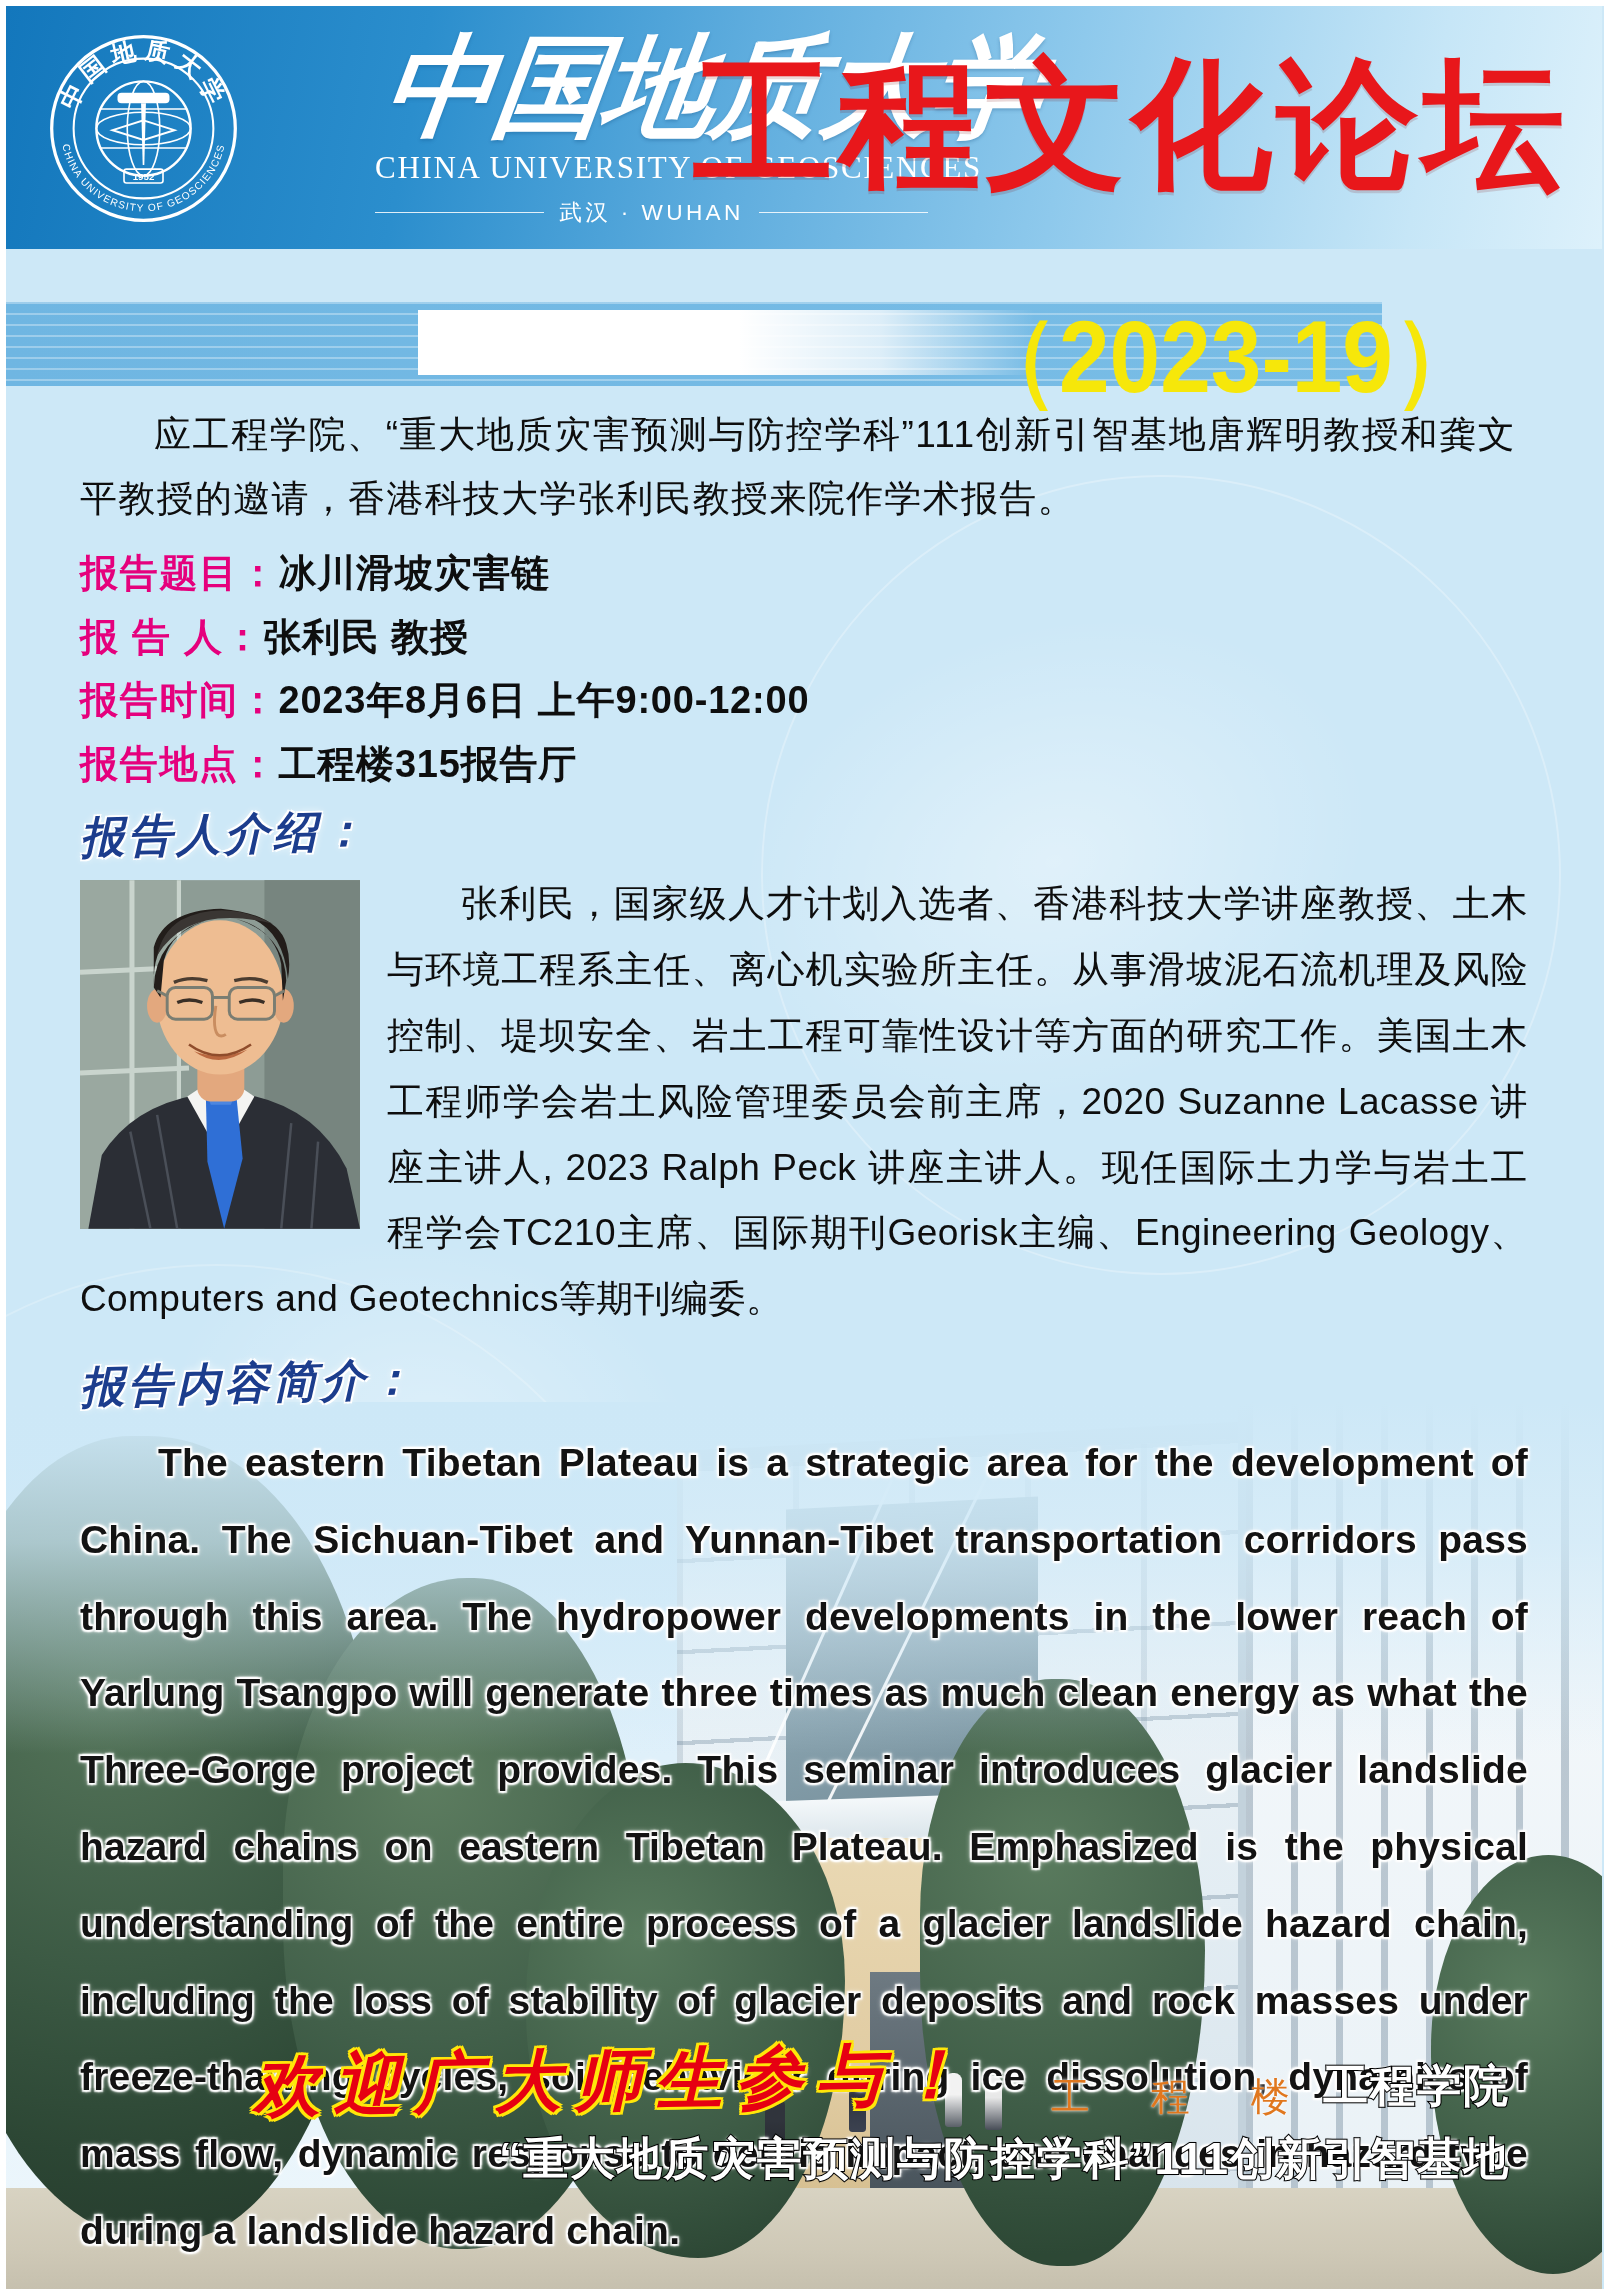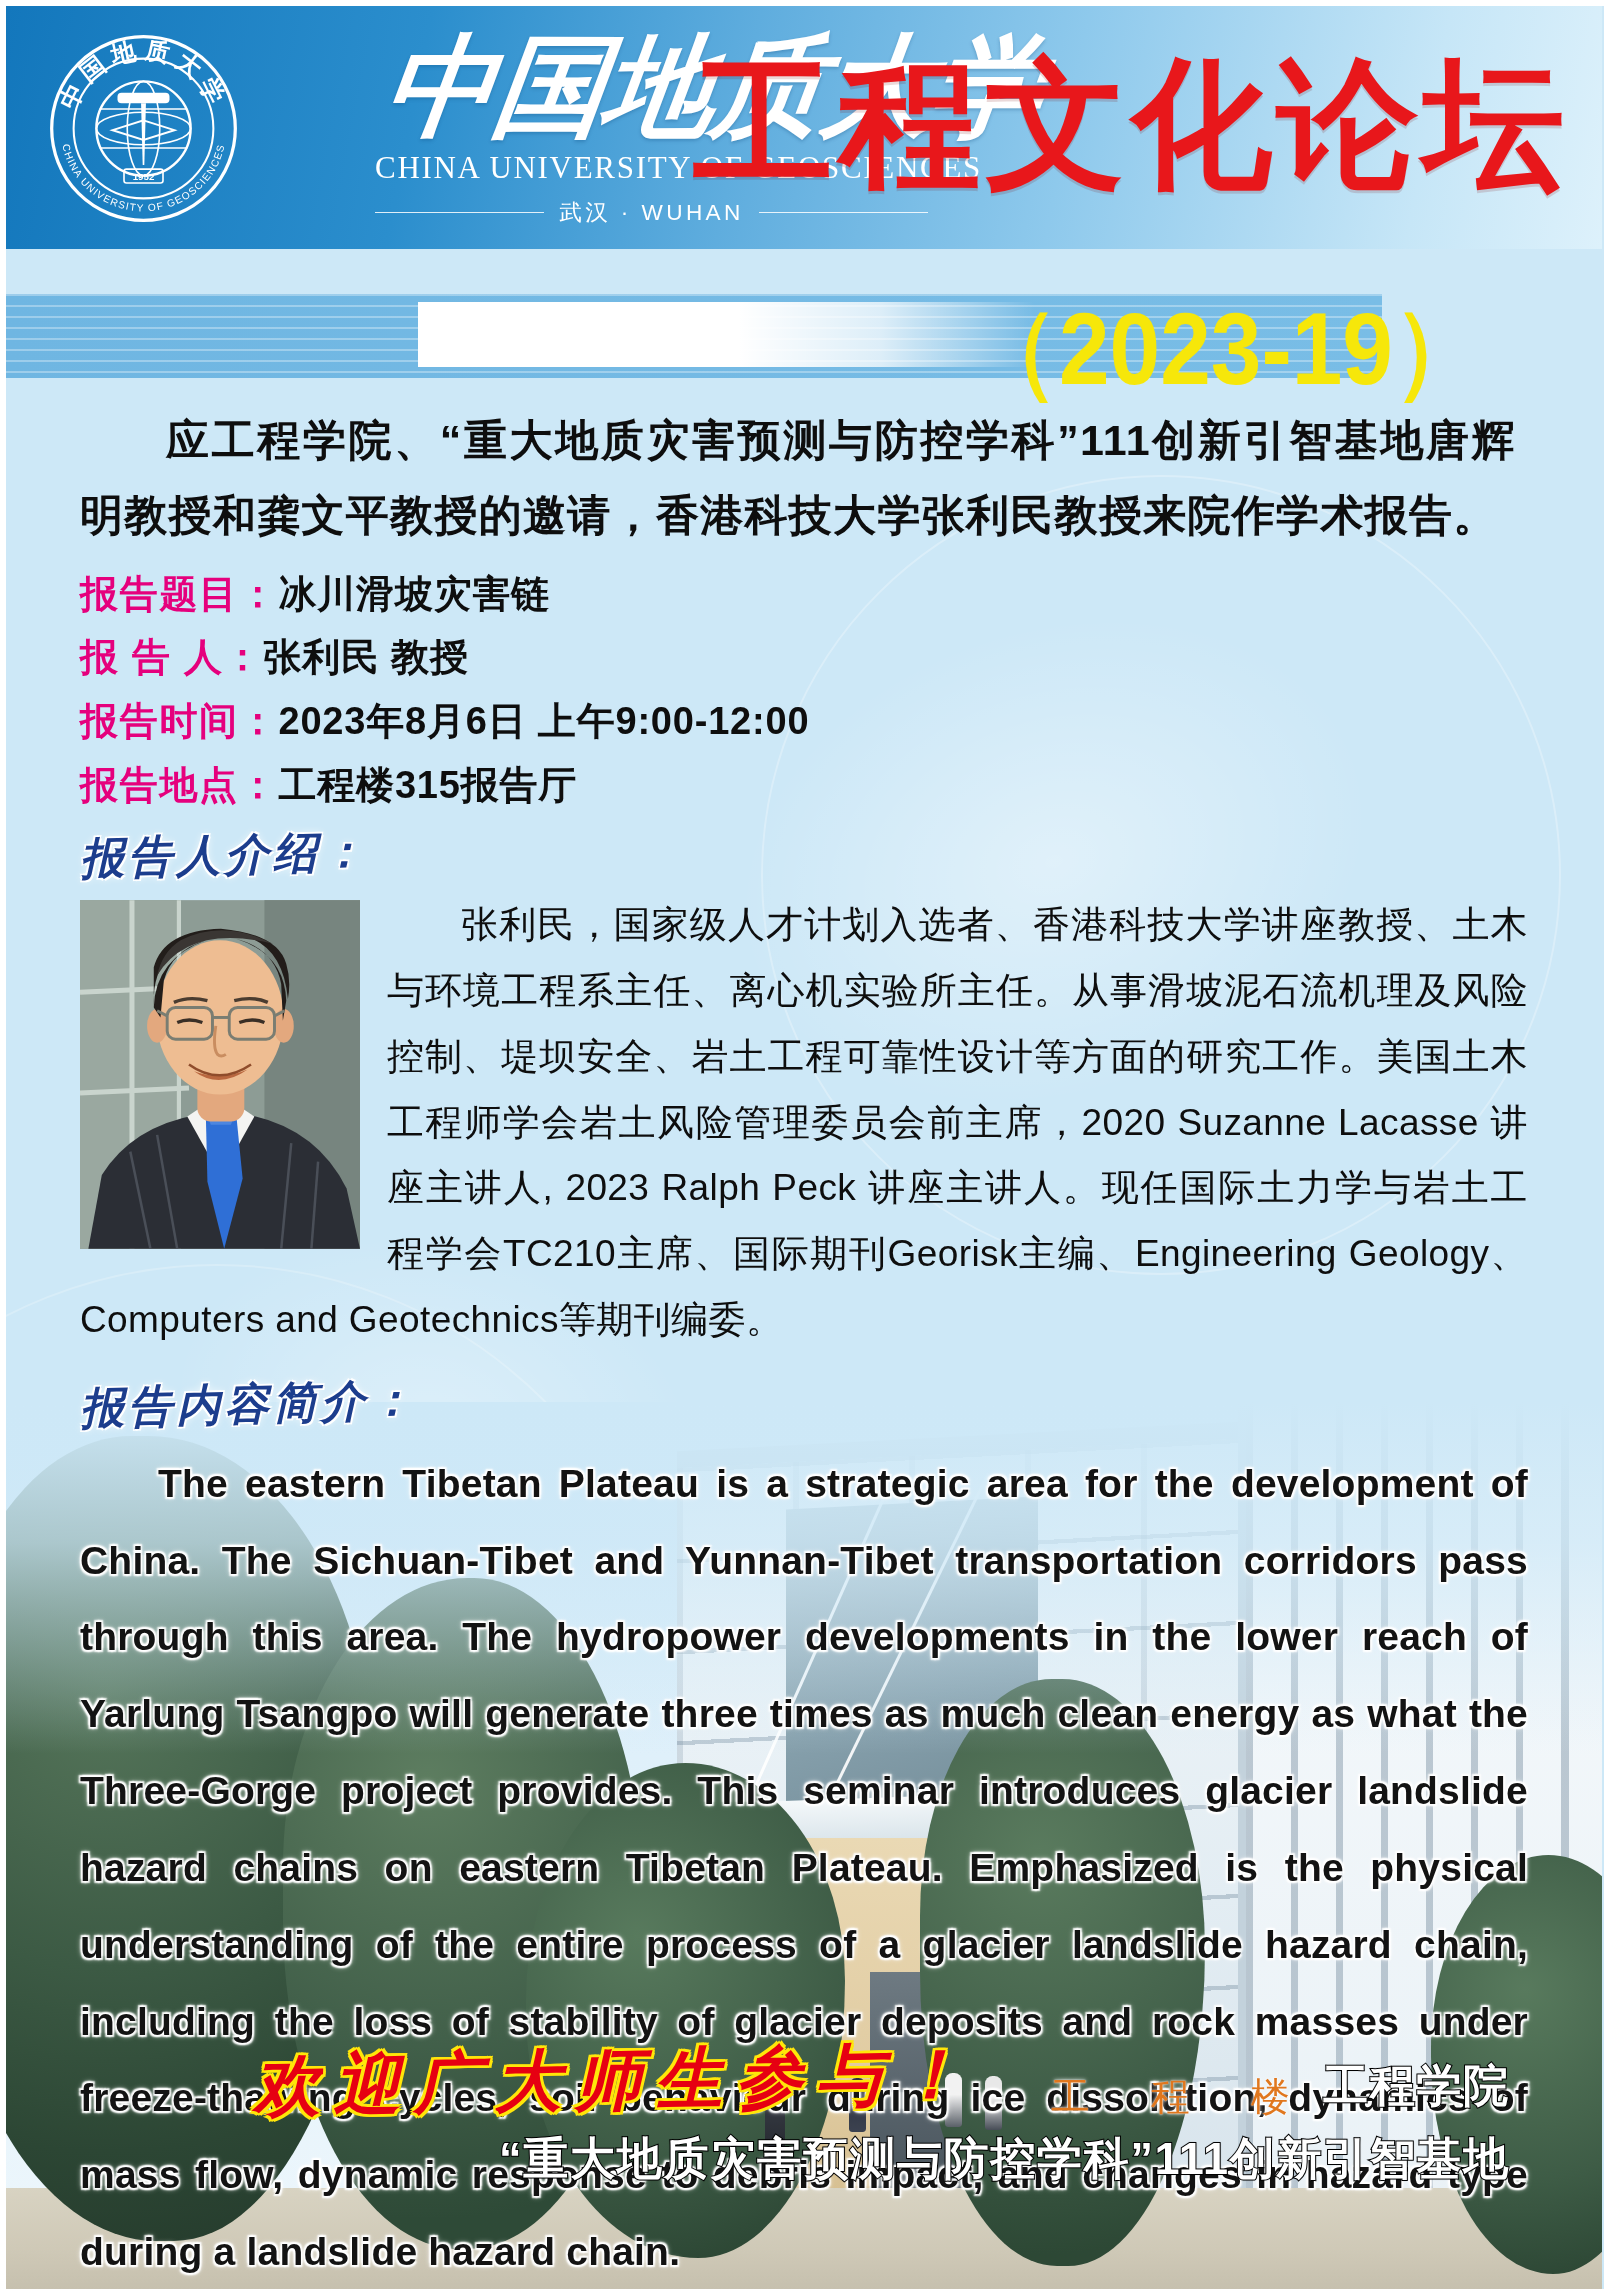--- a/index.html
+++ b/index.html
@@ -28,21 +28,21 @@
   .city-row{position:absolute;left:369px;top:191px;width:553px;display:flex;align-items:center;justify-content:center;gap:15px;}
   .city-row .rule{height:1.7px;background:rgba(255,255,255,.85);flex:1;max-width:210px;}
   .city-text{font-size:22.6px;color:#ffffff;letter-spacing:3.4px;white-space:nowrap;}
   .forum-title{
     position:absolute;right:35px;top:25px;z-index:4;
     font-size:141px;font-weight:900;color:#e8171b;letter-spacing:5px;white-space:nowrap;
     text-shadow:0 2.5px 0 rgba(120,0,0,.15);
   }
   
   .band{
-    position:absolute;left:0;top:288px;width:1376px;height:84px;z-index:3;
+    position:absolute;left:0;top:296px;width:1376px;height:84px;z-index:3;
     background:
       repeating-linear-gradient(180deg,rgba(255,255,255,.32) 0 1.7px,rgba(255,255,255,0) 1.7px 11px),
       linear-gradient(90deg,#6fb6e2,#79bde6);
   }
   .band .white-box{
     position:absolute;left:412px;top:8.4px;width:617px;height:65px;
     background:linear-gradient(90deg,#ffffff 0%,#ffffff 52%,rgba(255,255,255,.75) 75%,rgba(255,255,255,0) 100%);
   }
   .issue{
     position:absolute;left:962px;top:-13.4px;z-index:4;
@@ -105,21 +105,21 @@
   .person{position:absolute;z-index:3;width:17px;height:54px;border-radius:7.5px 7.5px 3.4px 3.4px;}
   .p1{left:843px;top:676px;background:linear-gradient(180deg,#2e3440 30%,#3c4250 100%);}
   .p2{left:939px;top:671px;background:linear-gradient(180deg,#f2f2f2 40%,#5a6068 100%);}
   .p3{left:979px;top:674px;background:linear-gradient(180deg,#e8e8e8 40%,#474d57 100%);}
   .p4{left:759px;top:696px;width:20px;height:65px;background:linear-gradient(180deg,#30343c 35%,#23262c 100%);}
   .campus .fade{position:absolute;left:0;top:0;width:100%;height:352px;z-index:4;
     background:linear-gradient(180deg,#cde8f7 0%,rgba(205,232,247,.75) 40%,rgba(205,232,247,0) 100%);}
   
   .content{position:absolute;left:0;top:372px;width:1596px;z-index:10;padding:0 74px;box-sizing:border-box;}
   .intro{
-    margin:25px 12px 0 0;font-size:43px;font-weight:bold;color:#0e0e0e;
+    margin:25px 12px 0 0;font-size:37px;font-weight:normal;color:#0e0e0e;
     line-height:1.74;text-indent:2em;text-align:justify;letter-spacing:1.3px;
   }
   .details{margin-top:10px;}
   .detail-line{font-size:38px;font-weight:bold;line-height:1.68;letter-spacing:0.8px;white-space:nowrap;}
   .detail-line .lbl{color:#e5007d;letter-spacing:1.7px;}
   .detail-line .val{color:#0e0e0e;}
   .detail-en{margin-left:161px;}
   .script-heading{
     display:inline-block;font-size:44px;font-weight:bold;font-style:italic;color:#1c3d8d;letter-spacing:4.2px;
     transform:rotate(-1.5deg);

